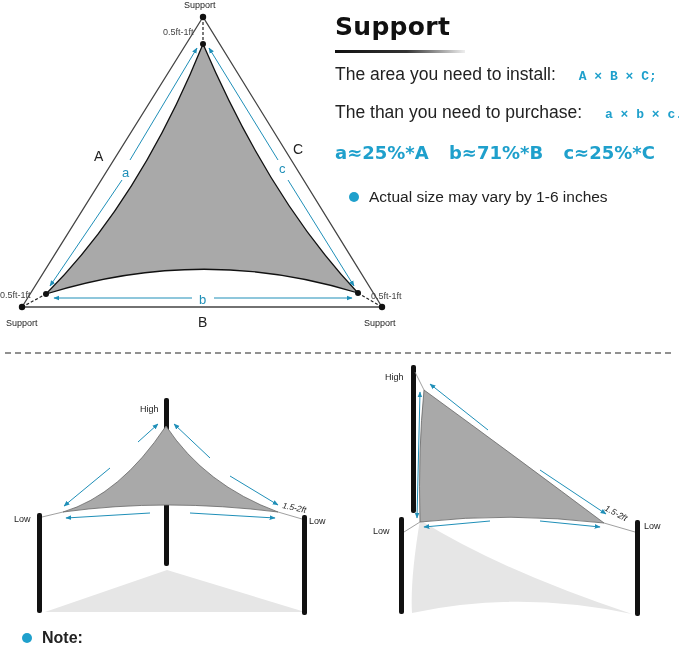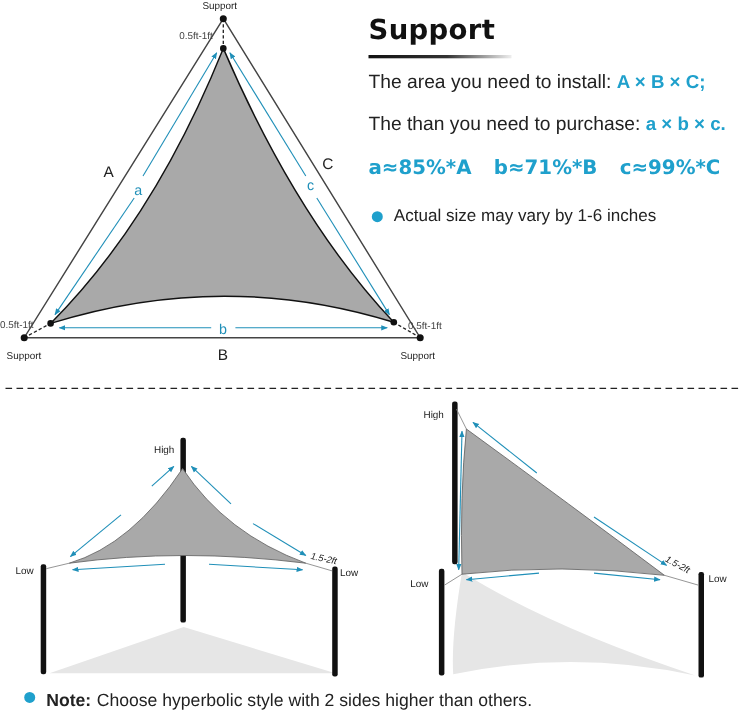--- a/index.html
+++ b/index.html
@@ -1,28 +1,28 @@
 <!DOCTYPE html>
 <html><head>
 <meta charset="utf-8">
 <style>
   html, body { margin: 0; padding: 0; background: #ffffff; }
   body { width: 679px; height: 652px; position: relative; overflow: hidden; font-family: "Liberation Sans", sans-serif; }
   .diagram { position: absolute; left: 0; top: 0; }
   .title { position: absolute; left: 335px; top: 12px; font-family: "DejaVu Sans", sans-serif; font-weight: bold; font-size: 25px; color: #111; letter-spacing: 0.3px; }
   .title-underline { position: absolute; left: 335px; top: 50px; width: 130px; height: 3px; background: linear-gradient(to right, #111 0%, #333 55%, #eee 100%); }
   .line { position: absolute; left: 335px; font-size: 17.5px; color: #222; white-space: nowrap; }
-  .line .hl { color: #1fa0cc; font-weight: bold; font-family: Liberation Sans, sans-serif; font-size: 17px; }
+  .line .hl { color: #1fa0cc; font-weight: bold; font-family: Liberation Mono, monospace; font-size: 13px; margin-left: 18px; }
   .install { top: 64px; }
   .purchase { top: 102px; }
   .formulas { position: absolute; left: 335px; top: 142px; font-family: "DejaVu Sans", sans-serif; font-weight: bold; font-size: 18px; color: #1fa0cc; white-space: nowrap; }
   .formulas span { margin-right: 14px; }
-  .bullet-line { position: absolute; left: 338px; top: 188px; font-size: 15.5px; color: #222; white-space: nowrap; display: flex; align-items: center; }
+  .bullet-line { position: absolute; left: 349px; top: 188px; font-size: 15.5px; color: #222; white-space: nowrap; display: flex; align-items: center; }
   .dot { display: inline-block; width: 10px; height: 10px; border-radius: 50%; background: #1fa0cc; margin-right: 10px; }
-  .note { position: absolute; left: 22px; top: 629px; font-size: 16px; color: #222; white-space: nowrap; display: flex; align-items: flex-start; }
+  .note { position: absolute; left: 22px; top: 629px; font-size: 16px; color: #222; white-space: nowrap; display: flex; align-items: center; }
   .note b { font-weight: bold; margin-right: 5px; }
 </style>
 </head>
 <body>
 
 <svg class="diagram" width="679" height="652" viewBox="0 0 679 652" xmlns="http://www.w3.org/2000/svg">
   <defs>
     <marker id="arr" viewBox="0 0 10 10" refX="9" refY="5" markerWidth="6" markerHeight="6" orient="auto-start-reverse">
       <path d="M0,1 L10,5 L0,9 z" fill="#1f8fb8"></path>
     </marker>
@@ -115,27 +115,26 @@
 <div class="line install">
   <span>The area you need to install:</span>
   <span class="hl">A × B × C;</span>
 </div>
 <div class="line purchase">
   <span>The than you need to purchase:</span>
   <span class="hl">a × b × c.</span>
 </div>
 
 <div class="formulas">
-  <span>a≈85%*A</span>
+  <span>a≈25%*A</span>
   <span>b≈71%*B</span>
-  <span>c≈99%*C</span>
+  <span>c≈25%*C</span>
 </div>
 
 <div class="bullet-line">
   <span class="dot"></span>
   <span>Actual size may vary by 1-6 inches</span>
 </div>
 
 <div class="note">
   <span class="dot"></span>
   <b>Note:</b>
-  <span>Choose hyperbolic style with 2 sides higher than others.</span>
 </div>
 
 </body></html>

